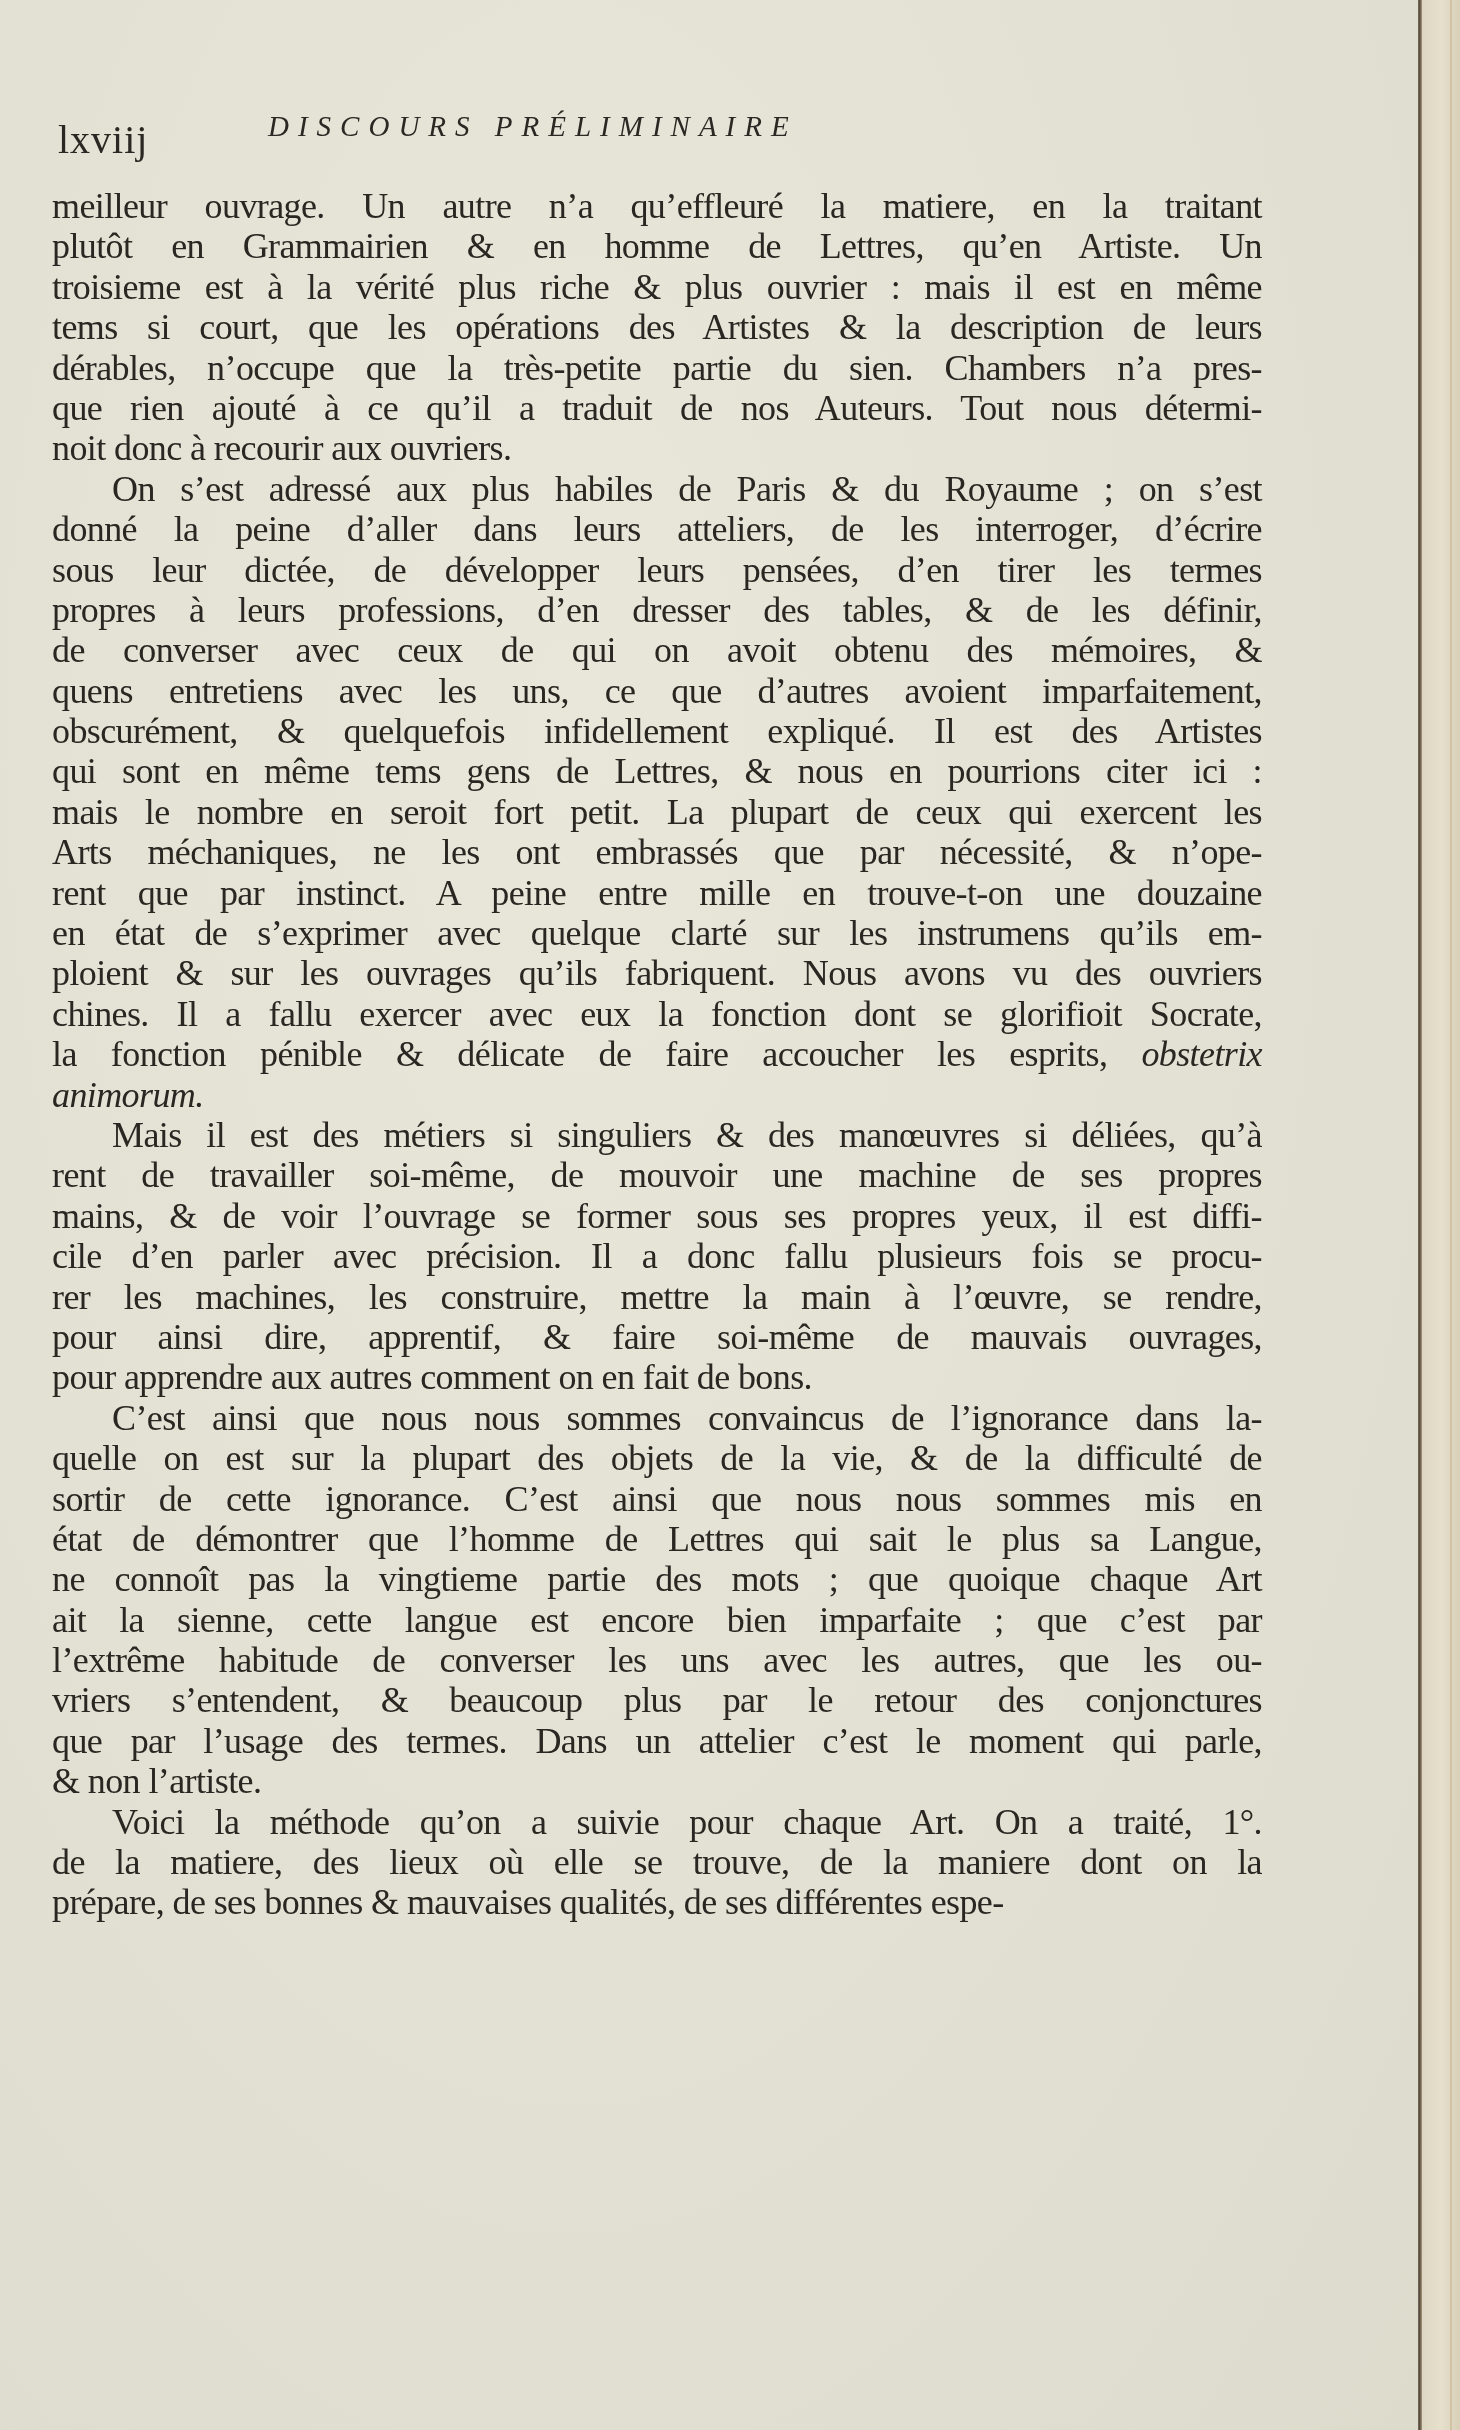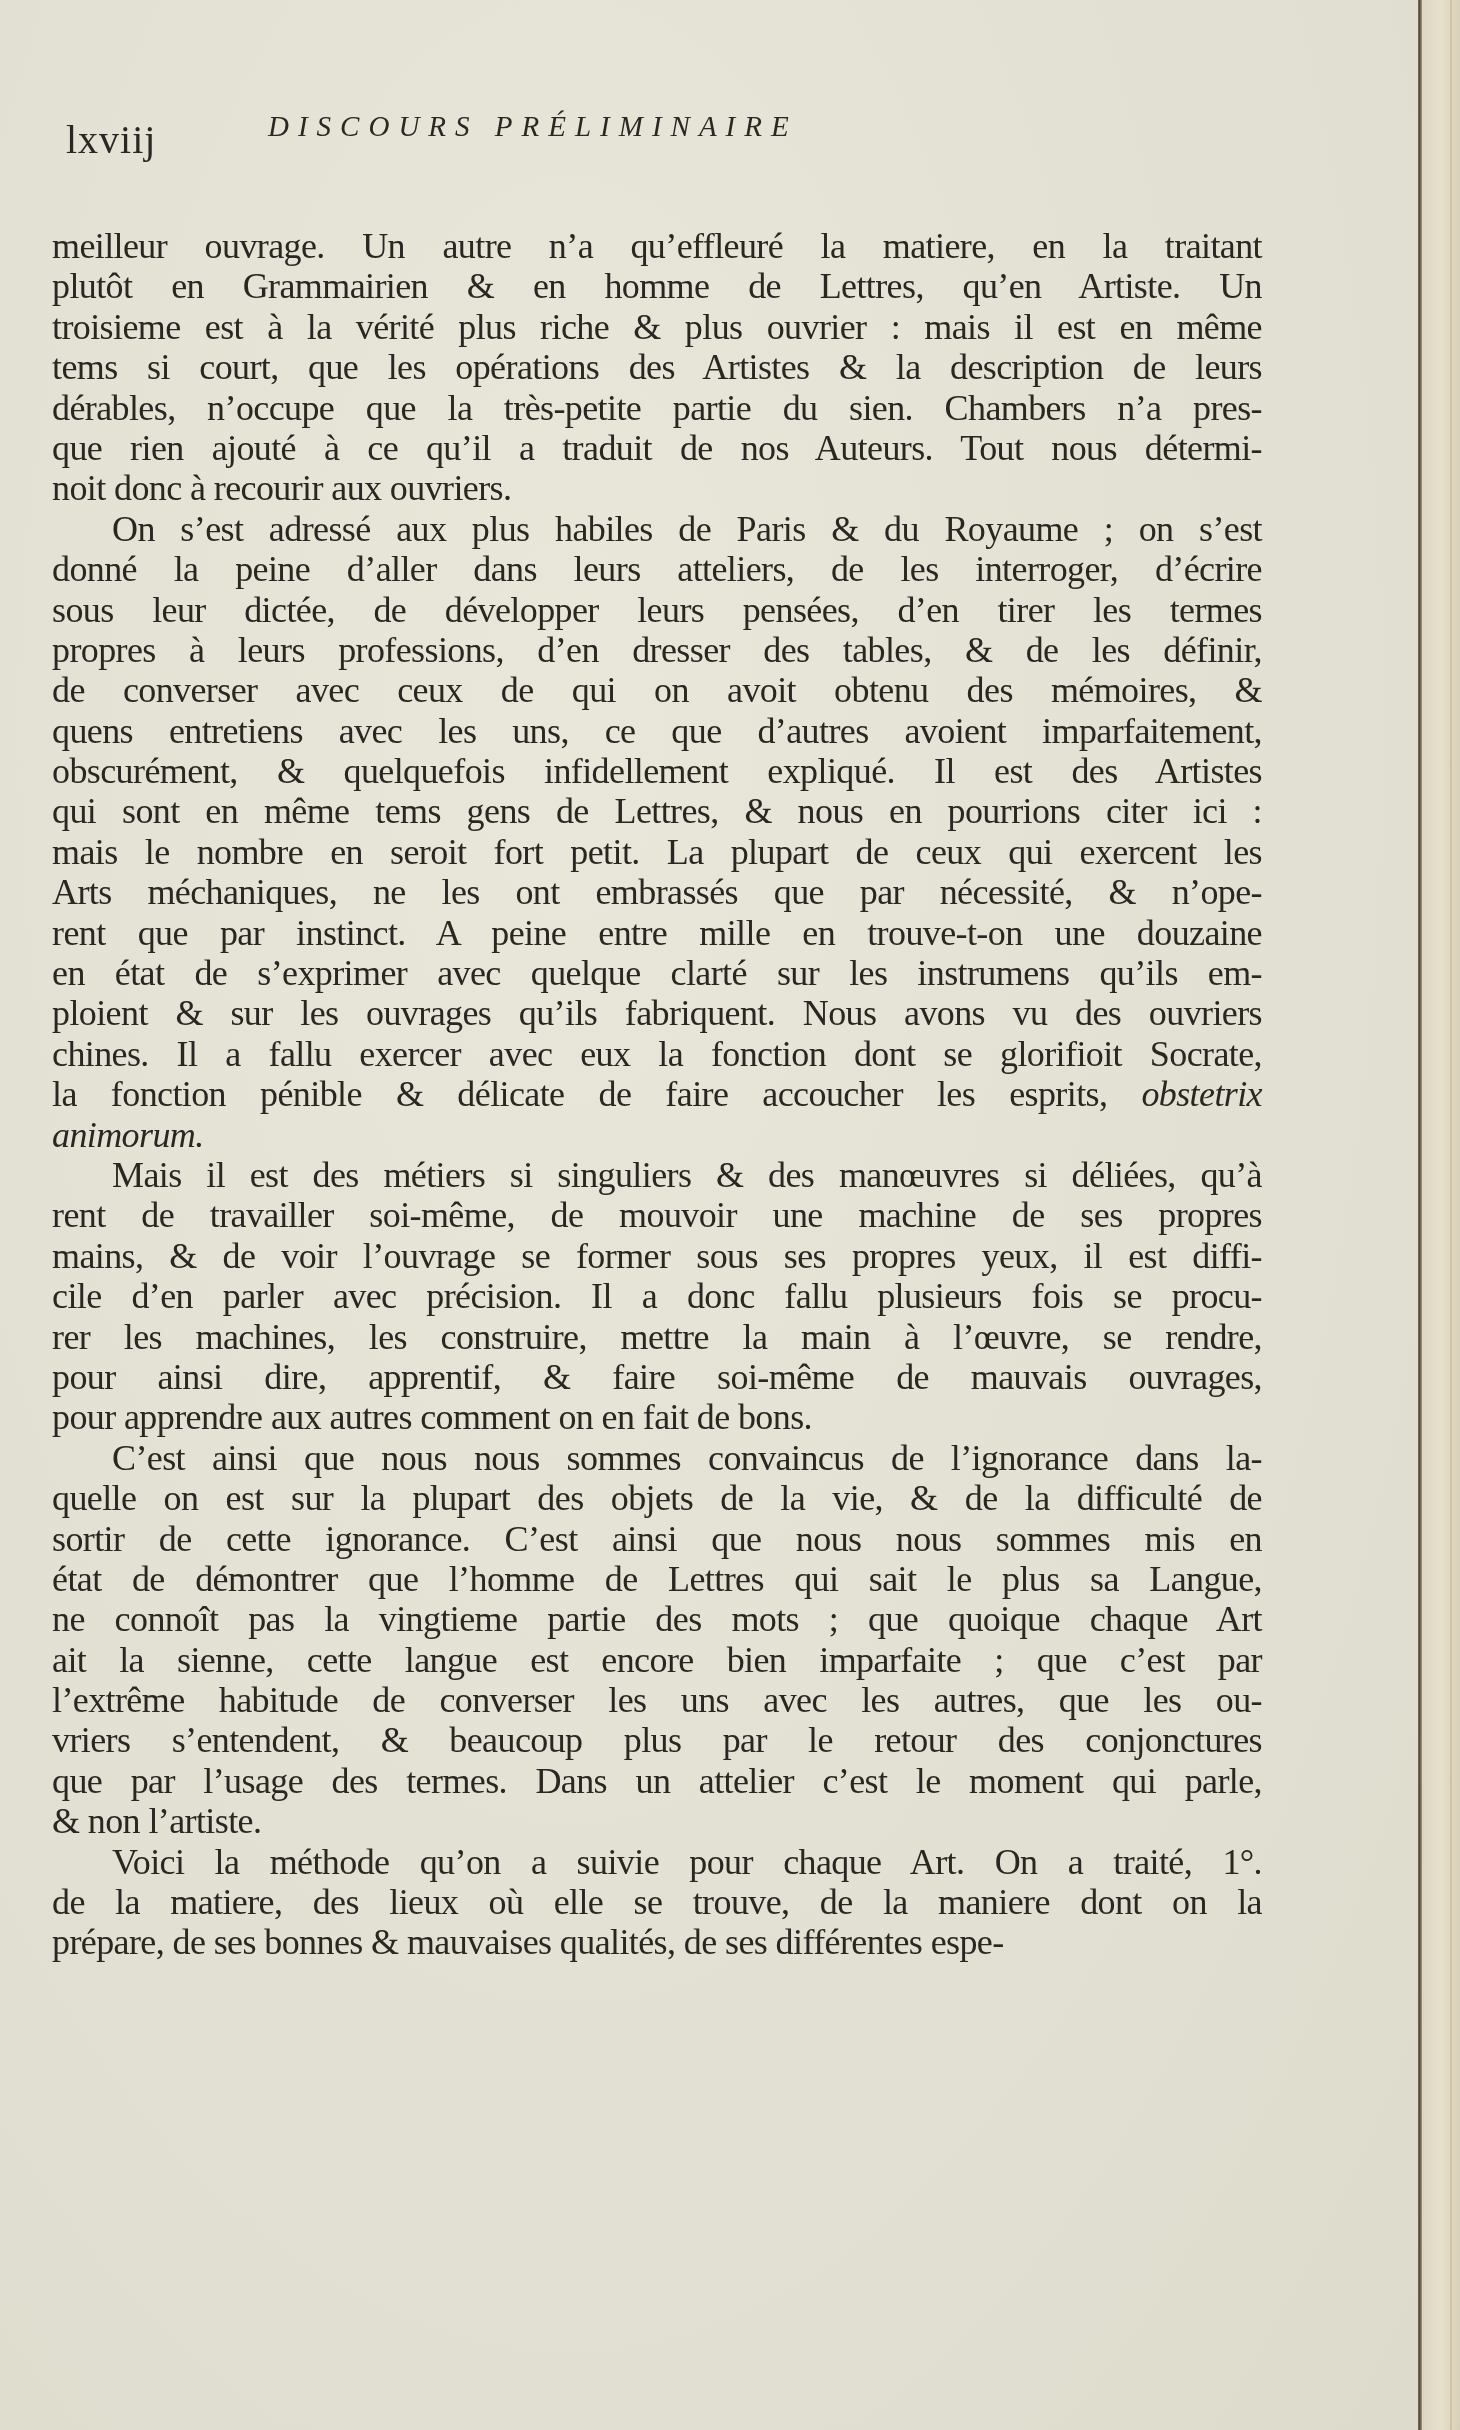--- a/index.html
+++ b/index.html
@@ -53,42 +53,41 @@
     }
     .header {
       position: absolute;
       top: 116px;
       left: 50px;
       width: 1200px;
       height: 60px;
     }
     .folio {
       position: absolute;
-      left: 16px;
+      left: 8px;
       top: 0;
       font-size: 40px;
       letter-spacing: 1px;
       color: #2b2723;
       font-family: Liberation Serif, serif;
     }
     .running-head {
       position: absolute;
       left: 218px;
       top: -6px;
       font-size: 29px;
       font-style: italic;
       letter-spacing: 9px;
       color: #2b2723;
     }
     .text-block {
       position: absolute;
       left: 52px;
       top: 186px;
       width: 1210px;
-      margin-top: 40px;
     }
     .line {
       height: 40.4px;
       font-size: 36px;
       line-height: 40.4px;
       white-space: nowrap;
       text-align: justify;
       text-align-last: justify;
       font-stretch: condensed;
       letter-spacing: -0.6px;

